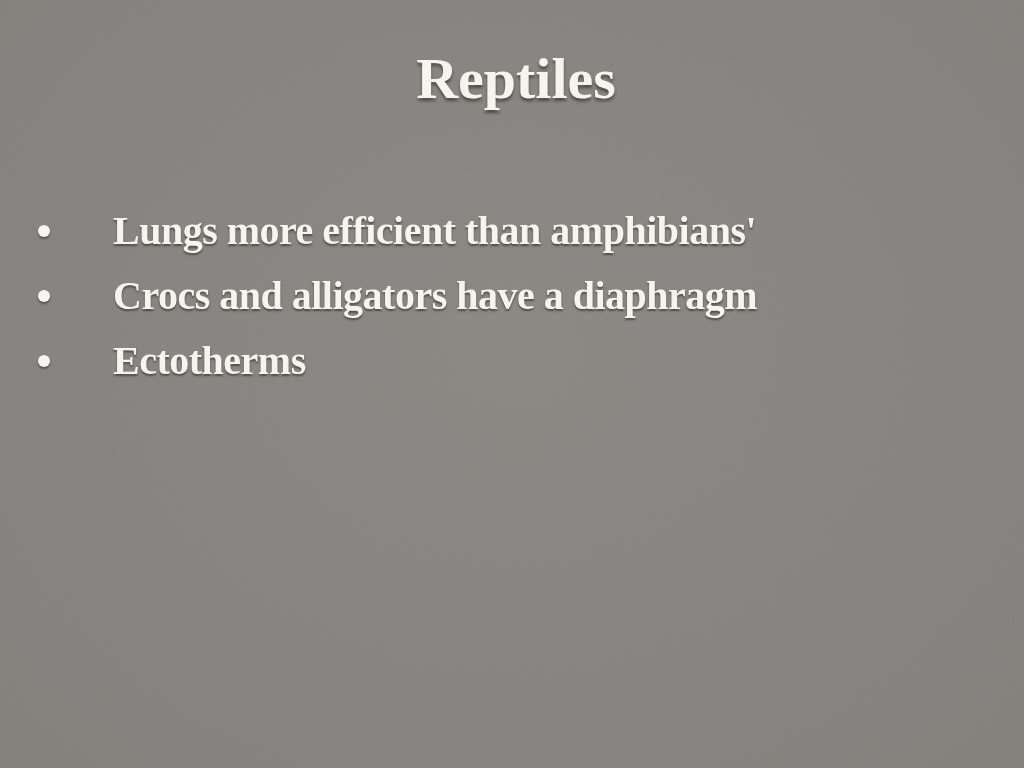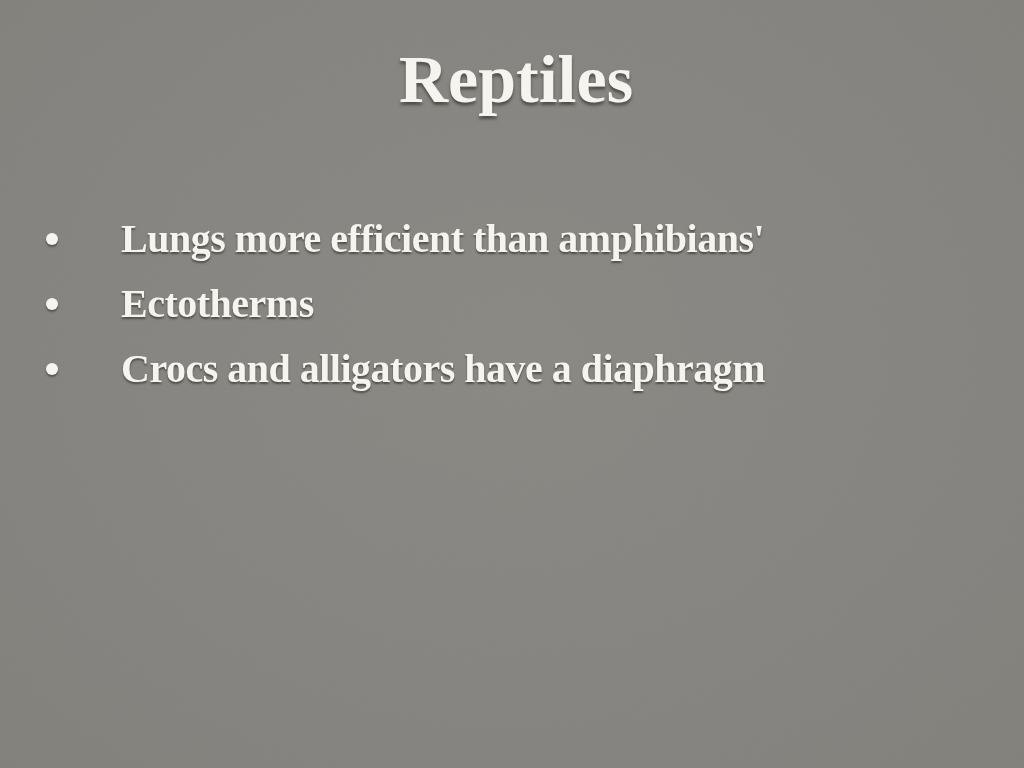--- a/index.html
+++ b/index.html
@@ -23,33 +23,33 @@
     height: 768px;
     pointer-events: none;
   }
   .slide-title {
     position: absolute;
     top: 36px;
     left: 8px;
     right: 0;
     margin: 0;
     text-align: center;
-    font-size: 68px;
+    font-size: 58px;
     line-height: 86px;
     font-weight: bold;
     color: #f6f4ef;
     text-shadow: 0 3px 3px rgba(40, 38, 34, 0.6);
     letter-spacing: 0px;
   }
   .bullet-list {
     position: absolute;
     top: 190px;
     left: 0;
     right: 0;
-    margin: 16px;
+    margin: 8px;
     padding: 0;
     list-style: none;
   }
   .bullet-item {
     position: relative;
     height: 65px;
     display: flex;
     align-items: center;
     padding-left: 105px;
     font-size: 40px;
@@ -86,21 +86,21 @@
 
   <h1 class="slide-title">Reptiles</h1>
 
   <ul class="bullet-list">
     <li class="bullet-item">
       <span class="bullet-dot"></span>
       <span>Lungs more efficient than amphibians'</span>
     </li>
     <li class="bullet-item">
       <span class="bullet-dot"></span>
-      <span>Ectotherms</span>
+      <span>Crocs and alligators have a diaphragm</span>
     </li>
     <li class="bullet-item">
       <span class="bullet-dot"></span>
-      <span>Crocs and alligators have a diaphragm</span>
+      <span>Ectotherms</span>
     </li>
   </ul>
 
 </div>
 
 </body></html>

